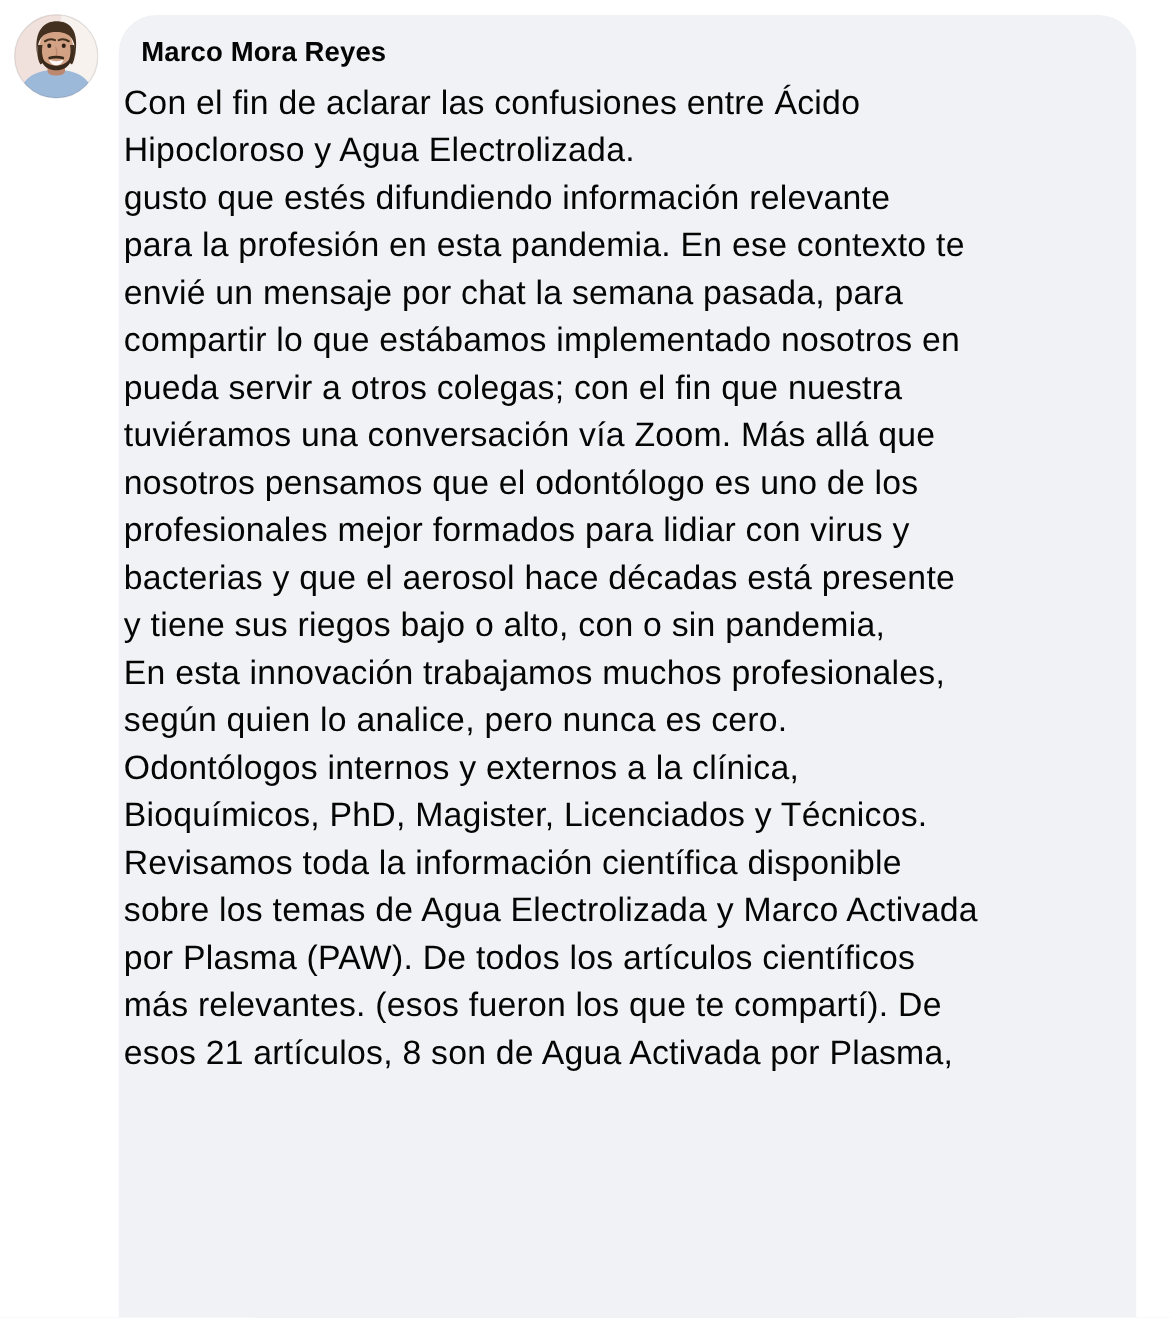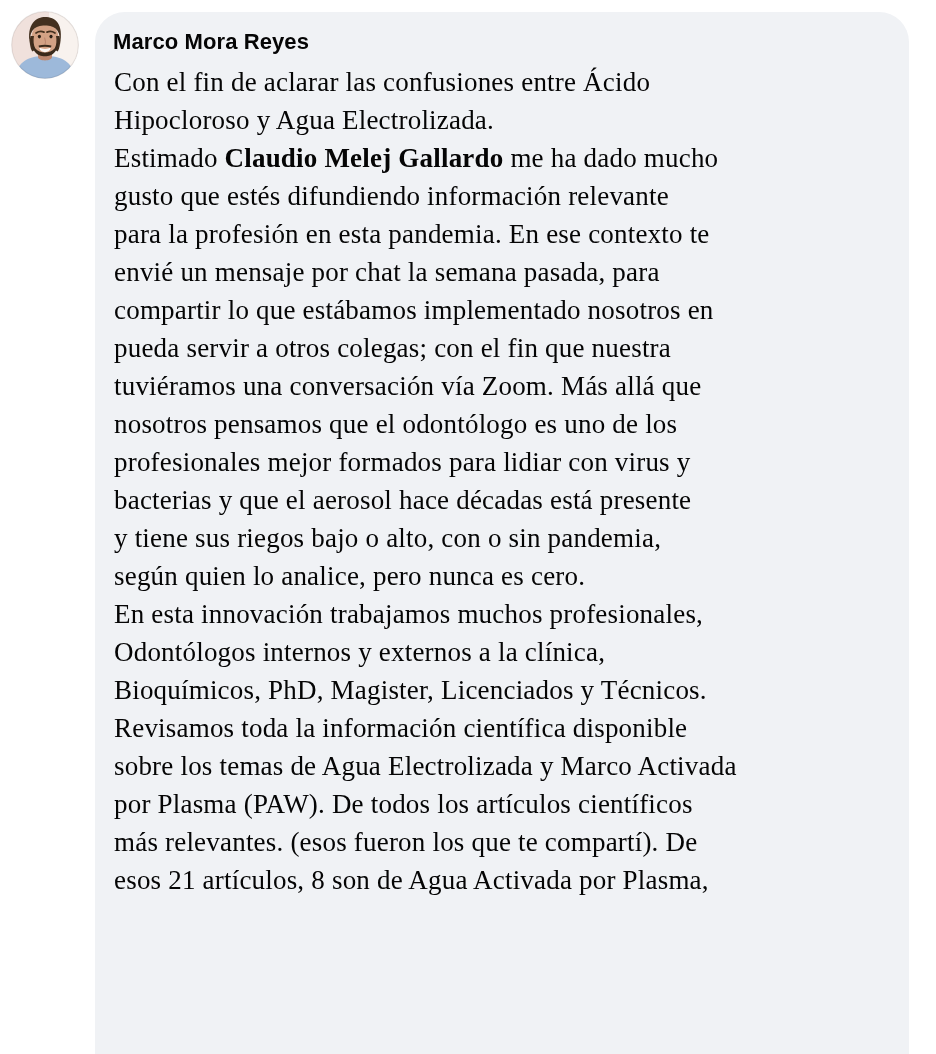--- a/index.html
+++ b/index.html
@@ -27,24 +27,23 @@
     background:var(--bubble_bg);
     border-radius:30px 30px 0 0;
     padding-left:12px;
   }
   .author {
     position:absolute; left:18px; top:17px;
     font-size:22px; font-weight:700; line-height:26px;
     color:var(--text); letter-spacing:0.1px; white-space:nowrap; cursor:pointer;
   }
   .body {
-    position:absolute; left:19px; top:51px;
+    position:absolute; left:4px; top:51px;
     font-size:27px; line-height:38px; letter-spacing:0.2px;
     color:var(--text);
-    font-family:Liberation Serif, serif;
   }
   .text-line { white-space:pre; height:38px; }
   .text-line .b { font-weight:700; }
 </style>
 </head>
 <body>
 
 <div class="canvas">
 
   <a class="avatar">
@@ -74,33 +73,32 @@
       </g>
       <circle cx="34" cy="34" r="33.3" fill="none" stroke-width="1.2" style="stroke:var(--avatar_ring)"></circle>
     </svg>
   </a>
 
   <div class="bubble">
     <a class="author">Marco Mora Reyes</a>
     <div class="body">
         <div class="text-line"><span>Con el fin de aclarar las confusiones entre Ácido</span></div>
         <div class="text-line"><span>Hipocloroso y Agua Electrolizada.</span></div>
-        <div class="text-line"><span>Estimado </span><span class="b">Claudio Melej Gallardo</span><span> me ha dado mucho</span></div>
         <div class="text-line"><span>gusto que estés difundiendo información relevante</span></div>
         <div class="text-line"><span>para la profesión en esta pandemia. En ese contexto te</span></div>
         <div class="text-line"><span>envié un mensaje por chat la semana pasada, para</span></div>
         <div class="text-line"><span>compartir lo que estábamos implementado nosotros en</span></div>
         <div class="text-line"><span>pueda servir a otros colegas; con el fin que nuestra</span></div>
         <div class="text-line"><span>tuviéramos una conversación vía Zoom. Más allá que</span></div>
         <div class="text-line"><span>nosotros pensamos que el odontólogo es uno de los</span></div>
         <div class="text-line"><span>profesionales mejor formados para lidiar con virus y</span></div>
         <div class="text-line"><span>bacterias y que el aerosol hace décadas está presente</span></div>
         <div class="text-line"><span>y tiene sus riegos bajo o alto, con o sin pandemia,</span></div>
+        <div class="text-line"><span>En esta innovación trabajamos muchos profesionales,</span></div>
         <div class="text-line"><span>según quien lo analice, pero nunca es cero.</span></div>
-        <div class="text-line"><span>En esta innovación trabajamos muchos profesionales,</span></div>
         <div class="text-line"><span>Odontólogos internos y externos a la clínica,</span></div>
         <div class="text-line"><span>Bioquímicos, PhD, Magister, Licenciados y Técnicos.</span></div>
         <div class="text-line"><span>Revisamos toda la información científica disponible</span></div>
         <div class="text-line"><span>sobre los temas de Agua Electrolizada y Marco Activada</span></div>
         <div class="text-line"><span>por Plasma (PAW). De todos los artículos científicos</span></div>
         <div class="text-line"><span>más relevantes. (esos fueron los que te compartí). De</span></div>
         <div class="text-line"><span>esos 21 artículos, 8 son de Agua Activada por Plasma,</span></div>
       </div>
   </div>
 

